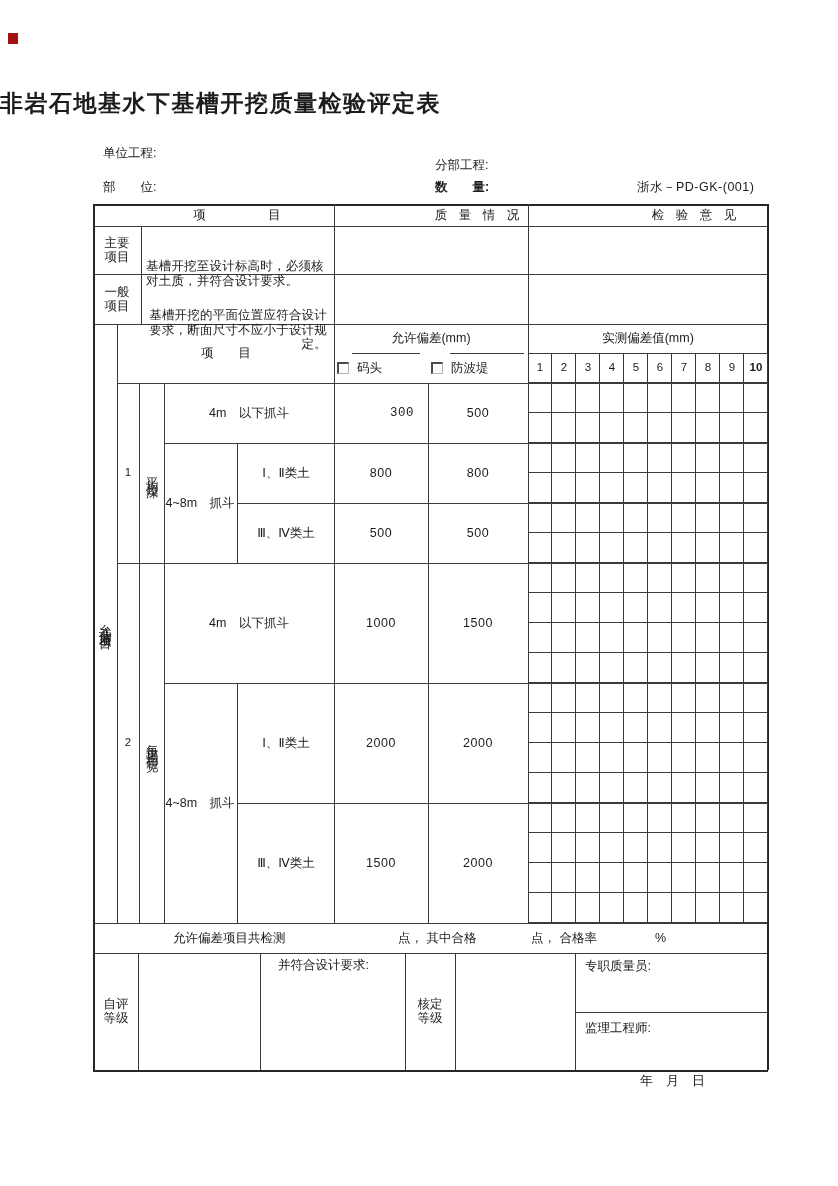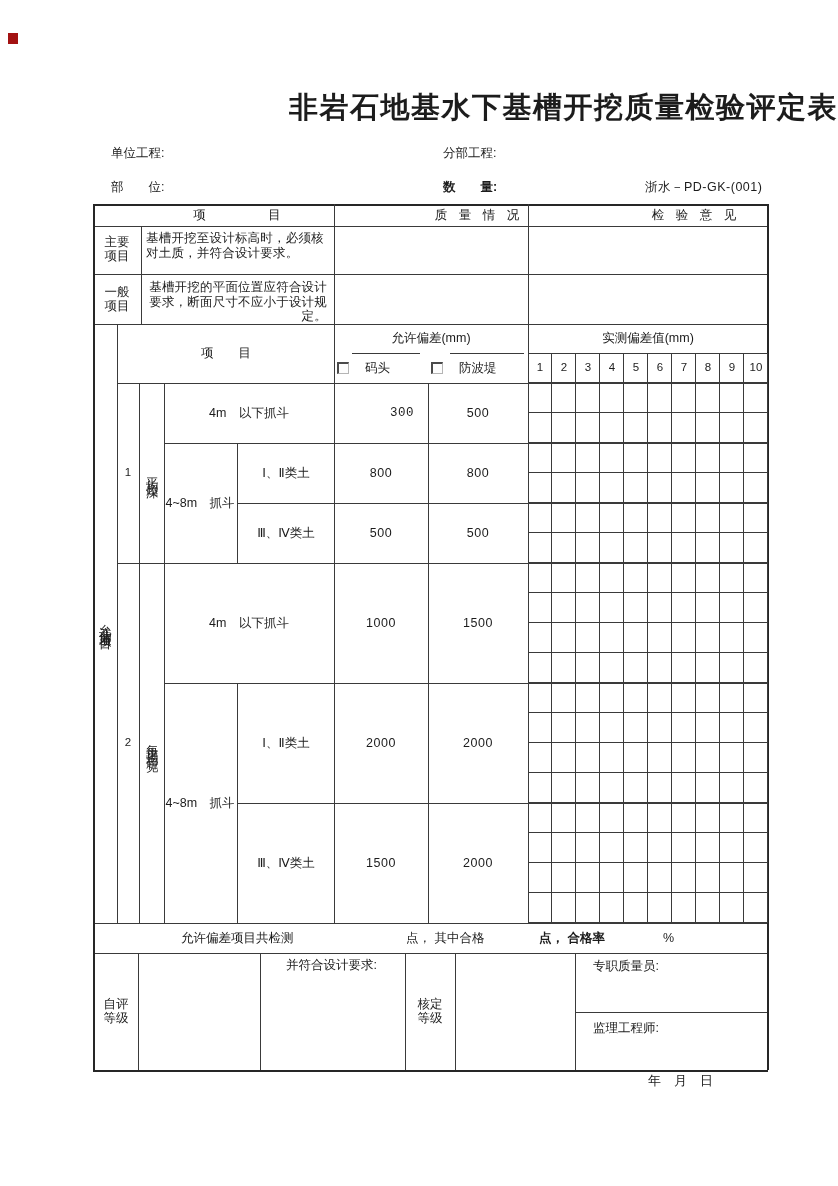--- a/index.html
+++ b/index.html
@@ -7,27 +7,27 @@
     position:relative;width:838px;height:1186px;background:#ffffff;
     font-family:"Liberation Sans","DejaVu Sans",sans-serif;
     color:#1c1c1c;overflow:hidden;
   }
   .hl{position:absolute;height:1px;background:#3a3a3a;}
   .vl{position:absolute;width:1px;background:#3a3a3a;}
   .thick{background:#262626;}
   .hl.thick{height:2px;}
   .vl.thick{width:2px;}
   .ctr{position:absolute;transform:translate(-50%,-50%);white-space:pre;font-size:12.5px;line-height:1.15;}
-  .lft{position:absolute;white-space:pre;font-size:12.5px;line-height:1.15;margin-left:8px;}
+  .lft{position:absolute;white-space:pre;font-size:12.5px;line-height:1.15;}
   .vtx{writing-mode:vertical-rl;text-orientation:upright;letter-spacing:3px;font-size:12.5px;}
   .wrap2{width:29px;white-space:normal;word-break:break-all;text-align:center;line-height:14px;}
-  .req{position:absolute;width:181px;font-size:12.5px;line-height:14.5px;text-align:left;letter-spacing:0.2px;}
+  .req{position:absolute;width:181px;font-size:12.5px;line-height:14.5px;text-align:left;letter-spacing:0.2px;margin-top:28px;}
   .sp2{letter-spacing:4px;margin-left:48px;}
-  .title{position:absolute;left:0;top:88px;width:100%;text-align:right;
-         font-size:29px;font-weight:bold;letter-spacing:1.5px;}
+  .title{position:absolute;left:0;top:88px;width:100%;text-align:left;
+         font-size:23px;font-weight:bold;letter-spacing:1.5px;}
   .chk{position:absolute;width:12px;height:12px;background:#fdfdfd;
        border-top:2px solid #4a4a4a;border-left:2px solid #4a4a4a;
        border-right:1px solid #b5b5b5;border-bottom:1px solid #b5b5b5;box-sizing:border-box;}
   .redmark{position:absolute;left:8px;top:33px;width:10px;height:11px;background:#a31212;}
   .grid{
     position:absolute;left:528px;top:353px;width:240px;height:570px;
     background-image:
       repeating-linear-gradient(to right, transparent 0 23px, #3a3a3a 23px 24px),
       repeating-linear-gradient(to bottom, transparent 0 29px, #3a3a3a 29px 30px);
   }
@@ -36,21 +36,21 @@
 </style>
 </head>
 <body>
 
 <div id="page">
 
   <div class="redmark"></div>
 
   <div class="title">非岩石地基水下基槽开挖质量检验评定表</div>
   <div class="lft" style="left:103px;top:146px;">单位工程:</div>
-  <div class="lft" style="left:435px;top:146px;">分部工程:</div>
+  <div class="lft" style="left:435px;top:158px;">分部工程:</div>
   <div class="lft" style="left:103px;top:180px;">部　　位:</div>
   <div class="lft" style="left:435px;top:180px;font-weight:bold;">数　　量:</div>
   <div class="lft" style="left:637px;top:180px;letter-spacing:0.5px;">浙水－PD-GK-(001)</div>
 
   <div class="hl thick" style="left:93px;top:204px;width:675px;"></div>
   <div class="hl" style="left:93px;top:226px;width:675px;"></div>
   <div class="hl" style="left:93px;top:274px;width:675px;"></div>
   <div class="hl" style="left:93px;top:324px;width:675px;"></div>
   <div class="hl" style="left:352px;top:353px;width:68px;"></div>
   <div class="hl" style="left:450px;top:353px;width:74px;"></div>
@@ -82,21 +82,21 @@
   <div class="vl" style="left:405px;top:953px;height:117px;"></div>
   <div class="vl" style="left:455px;top:953px;height:117px;"></div>
   <div class="vl" style="left:575px;top:953px;height:117px;"></div>
 
   <div class="grid"></div>
 
   <div class="ctr" style="left:237px;top:215px;">项　　　　　目</div>
   <div class="ctr sp2" style="left:431px;top:215px;">质 量 情 况</div>
   <div class="ctr sp2" style="left:648px;top:215px;">检 验 意 见</div>
 
-  <div class="ctr wrap2" style="left:117px;top:250px;font-family:Liberation Mono, monospace;">主要项目</div>
+  <div class="ctr wrap2" style="left:117px;top:250px;">主要项目</div>
   <div class="req" style="left:146px;top:231px;">基槽开挖至设计标高时，必须核对土质，并符合设计要求。</div>
   <div class="ctr wrap2" style="left:117px;top:299px;">一般项目</div>
   <div class="req" style="left:146px;top:280px;text-align:right;">基槽开挖的平面位置应符合设计要求，断面尺寸不应小于设计规定。</div>
 
   <div class="ctr" style="left:226px;top:353px;">项　　目</div>
   <div class="ctr" style="left:431px;top:338px;">允许偏差(mm)</div>
   <div class="ctr" style="left:648px;top:338px;">实测偏差值(mm)</div>
 
   <div class="chk" style="left:337px;top:362px;"></div>
   <div class="lft" style="left:357px;top:361px;">码头</div>
@@ -105,21 +105,21 @@
 
   <div class="ctr num" style="left:540px;top:368px;">1</div>
   <div class="ctr num" style="left:564px;top:368px;">2</div>
   <div class="ctr num" style="left:588px;top:368px;">3</div>
   <div class="ctr num" style="left:612px;top:368px;">4</div>
   <div class="ctr num" style="left:636px;top:368px;">5</div>
   <div class="ctr num" style="left:660px;top:368px;">6</div>
   <div class="ctr num" style="left:684px;top:368px;">7</div>
   <div class="ctr num" style="left:708px;top:368px;">8</div>
   <div class="ctr num" style="left:732px;top:368px;">9</div>
-  <div class="ctr num" style="left:756px;top:368px;">10</div>
+  <div class="ctr num" style="left:756px;top:368px;font-weight:bold;">10</div>
 
   <div class="ctr vtx" style="left:105px;top:623px;">允许偏差项目</div>
 
   <div class="ctr num" style="left:128px;top:473px;">1</div>
   <div class="ctr vtx" style="left:152px;top:473px;">平均超深</div>
   <div class="ctr" style="left:249px;top:413px;">4m　以下抓斗</div>
   <div class="ctr val" style="left:402px;top:413px;font-family:Liberation Mono, monospace;">300</div>
   <div class="ctr val" style="left:478px;top:413px;">500</div>
   <div class="ctr" style="left:200px;top:503px;">4~8m　抓斗</div>
   <div class="ctr" style="left:286px;top:473px;">Ⅰ、Ⅱ类土</div>
@@ -137,21 +137,21 @@
   <div class="ctr" style="left:200px;top:803px;">4~8m　抓斗</div>
   <div class="ctr" style="left:286px;top:743px;">Ⅰ、Ⅱ类土</div>
   <div class="ctr val" style="left:381px;top:743px;">2000</div>
   <div class="ctr val" style="left:478px;top:743px;">2000</div>
   <div class="ctr" style="left:286px;top:863px;">Ⅲ、Ⅳ类土</div>
   <div class="ctr val" style="left:381px;top:863px;">1500</div>
   <div class="ctr val" style="left:478px;top:863px;">2000</div>
 
   <div class="lft" style="left:173px;top:931px;">允许偏差项目共检测</div>
   <div class="lft" style="left:398px;top:931px;">点， 其中合格</div>
-  <div class="lft" style="left:531px;top:931px;font-weight:bold;">点， 合格率</div>
+  <div class="lft" style="left:531px;top:931px;">点， 合格率</div>
   <div class="lft" style="left:655px;top:931px;">%</div>
 
   <div class="ctr wrap2" style="left:116px;top:1011px;">自评等级</div>
   <div class="lft" style="left:278px;top:958px;">并符合设计要求:</div>
   <div class="ctr wrap2" style="left:430px;top:1011px;">核定等级</div>
   <div class="lft" style="left:585px;top:959px;">专职质量员:</div>
   <div class="lft" style="left:585px;top:1021px;">监理工程师:</div>
   <div class="lft" style="left:640px;top:1074px;font-size:13px;">年　月　日</div>
 
 </div>

